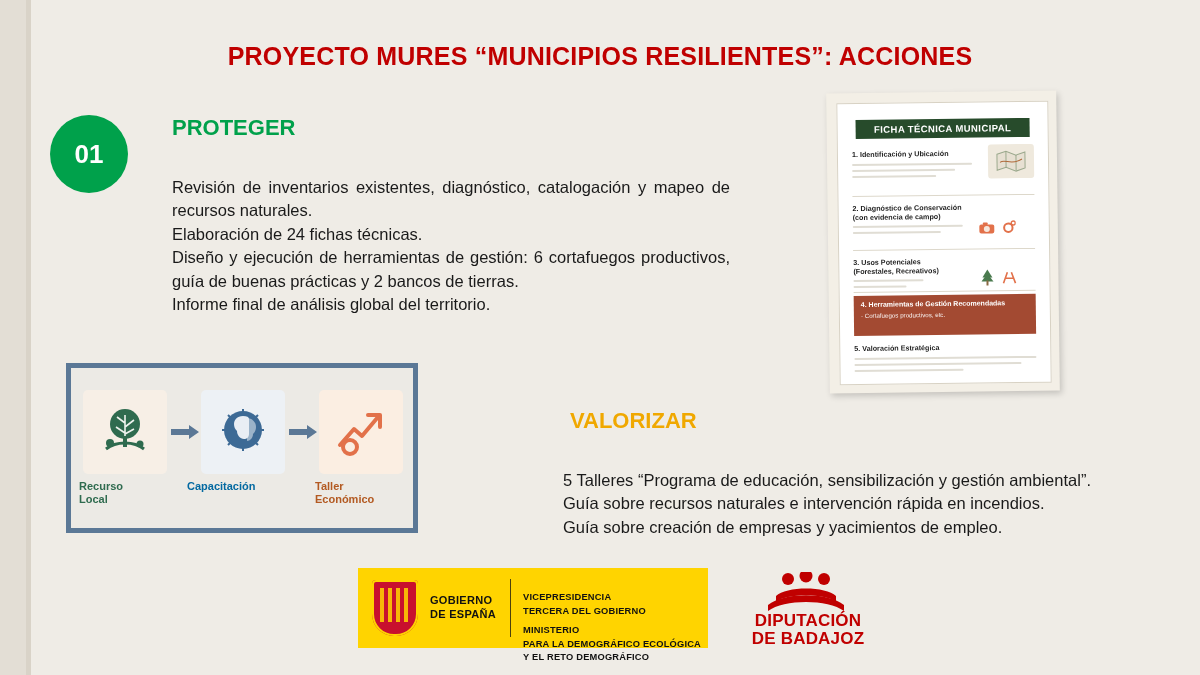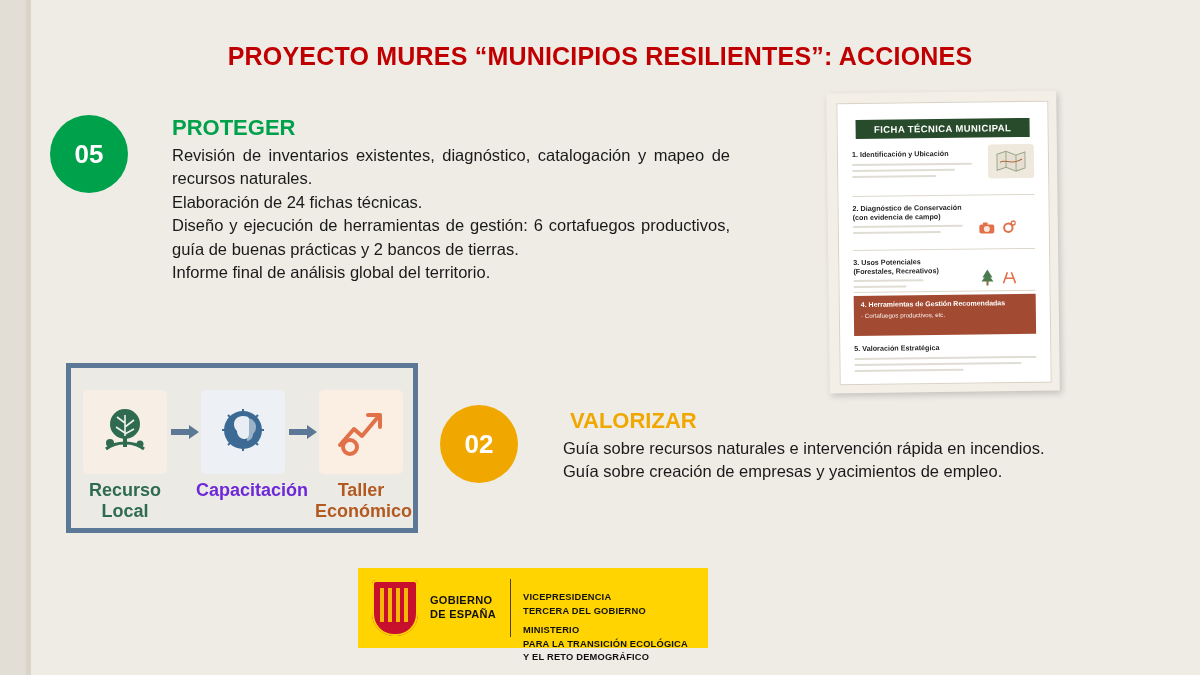--- a/index.html
+++ b/index.html
@@ -83,20 +83,21 @@
     left: 570px; top: 408px;
     color: #f0a800;
   }
 
   .body-text {
     position: absolute;
     color: #1a1a1a;
     font-size: 16.5px;
     line-height: 1.42;
     text-align: justify;
+    margin-top: 32px;
   }
   .text-proteger {
     left: 172px; top: 144px;
     width: 558px;
   }
   .text-valorizar {
     left: 563px; top: 437px;
     width: 575px;
     text-align: left;
   }
@@ -201,27 +202,26 @@
     border-radius: 5px;
     display: flex; align-items: center; justify-content: center;
   }
   .dg-n1 { left: 12px; }
   .dg-n2 { left: 130px; background: #edf1f5; }
   .dg-n3 { left: 248px; background: #fbeee2; }
   .dg-label {
     position: absolute;
     top: 112px;
     width: 92px;
-    text-align: center;
-    font-size: 18px;
+    font-size: 11px;
     font-weight: bold;
     line-height: 1.18;
   }
   .dg-l1 { left: 8px; color: #2f6b4f; }
-  .dg-l2 { left: 125px; color: #6d28d9; }
+  .dg-l2 { left: 116px; color: #0369a1; }
   .dg-l3 { left: 244px; color: #b35a22; }
   .dg-arrow {
     position: absolute;
     top: 57px;
     width: 28px; height: 14px;
   }
 
   
   .footer-gov {
     position: absolute;
@@ -298,35 +298,33 @@
 <body>
 
 <div class="slide">
 
   <div class="left-bar"></div>
   <div class="left-bar-accent"></div>
 
   <div class="title">PROYECTO MURES “MUNICIPIOS RESILIENTES”: ACCIONES</div>
 
   <div class="circle circle-01">
-    <span>05</span>
+    <span>01</span>
   </div>
   <div class="section-heading heading-proteger">PROTEGER</div>
   <div class="body-text text-proteger">
     <div>Revisión de inventarios existentes, diagnóstico, catalogación y mapeo de recursos naturales.</div>
     <div>Elaboración de 24 fichas técnicas.</div>
     <div>Diseño y ejecución de herramientas de gestión: 6 cortafuegos productivos, guía de buenas prácticas y 2 bancos de tierras.</div>
     <div>Informe final de análisis global del territorio.</div>
   </div>
 
-  <div class="circle circle-02">
-    <span>02</span>
-  </div>
   <div class="section-heading heading-valorizar">VALORIZAR</div>
   <div class="body-text text-valorizar">
+    <div>5 Talleres “Programa de educación, sensibilización y gestión ambiental”.</div>
     <div>Guía sobre recursos naturales e intervención rápida en incendios.</div>
     <div>Guía sobre creación de empresas y yacimientos de empleo.</div>
   </div>
 
   <div class="ficha-wrap">
     <div class="ficha-inner">
       <div class="ficha-title">FICHA TÉCNICA MUNICIPAL</div>
 
       <div class="ficha-sec" style="top:46px;">1. Identificación y Ubicación</div>
       <div class="ficha-lines" style="top:60px;width:120px;">
@@ -475,19 +473,34 @@
     <div class="gov-text">
       <div>GOBIERNO</div>
       <div>DE ESPAÑA</div>
     </div>
     <div class="gov-divider"></div>
     <div class="min-text">
       <div>VICEPRESIDENCIA</div>
       <div>TERCERA DEL GOBIERNO</div>
       <span class="gap"></span>
       <div>MINISTERIO</div>
-      <div>PARA LA TRANSICIÓN ECOLÓGICA</div>
+      <div>PARA LA DEMOGRÁFICO ECOLÓGICA</div>
       <div>Y EL RETO DEMOGRÁFICO</div>
     </div>
   </div>
 
+  <div class="dipu">
+    <div class="dipu-mark">
+      <svg width="120" height="40" viewBox="0 0 120 40" aria-hidden="true">
+        <circle cx="42" cy="7" r="6" fill="#c00000"></circle>
+        <circle cx="60" cy="4" r="6.5" fill="#c00000"></circle>
+        <circle cx="78" cy="7" r="6" fill="#c00000"></circle>
+        <path d="M30 24 C40 14, 80 14, 90 24 L90 30 C80 21, 40 21, 30 30 Z" fill="#c00000"></path>
+        <path d="M22 33 C38 20, 82 20, 98 33 L98 39 C82 27, 38 27, 22 39 Z" fill="#c00000"></path>
+      </svg>
+    </div>
+    <div class="dipu-text">
+      <span>DIPUTACIÓN</span>
+      <span>DE BADAJOZ</span>
+    </div>
+  </div>
 
 </div>
 
 </body></html>

